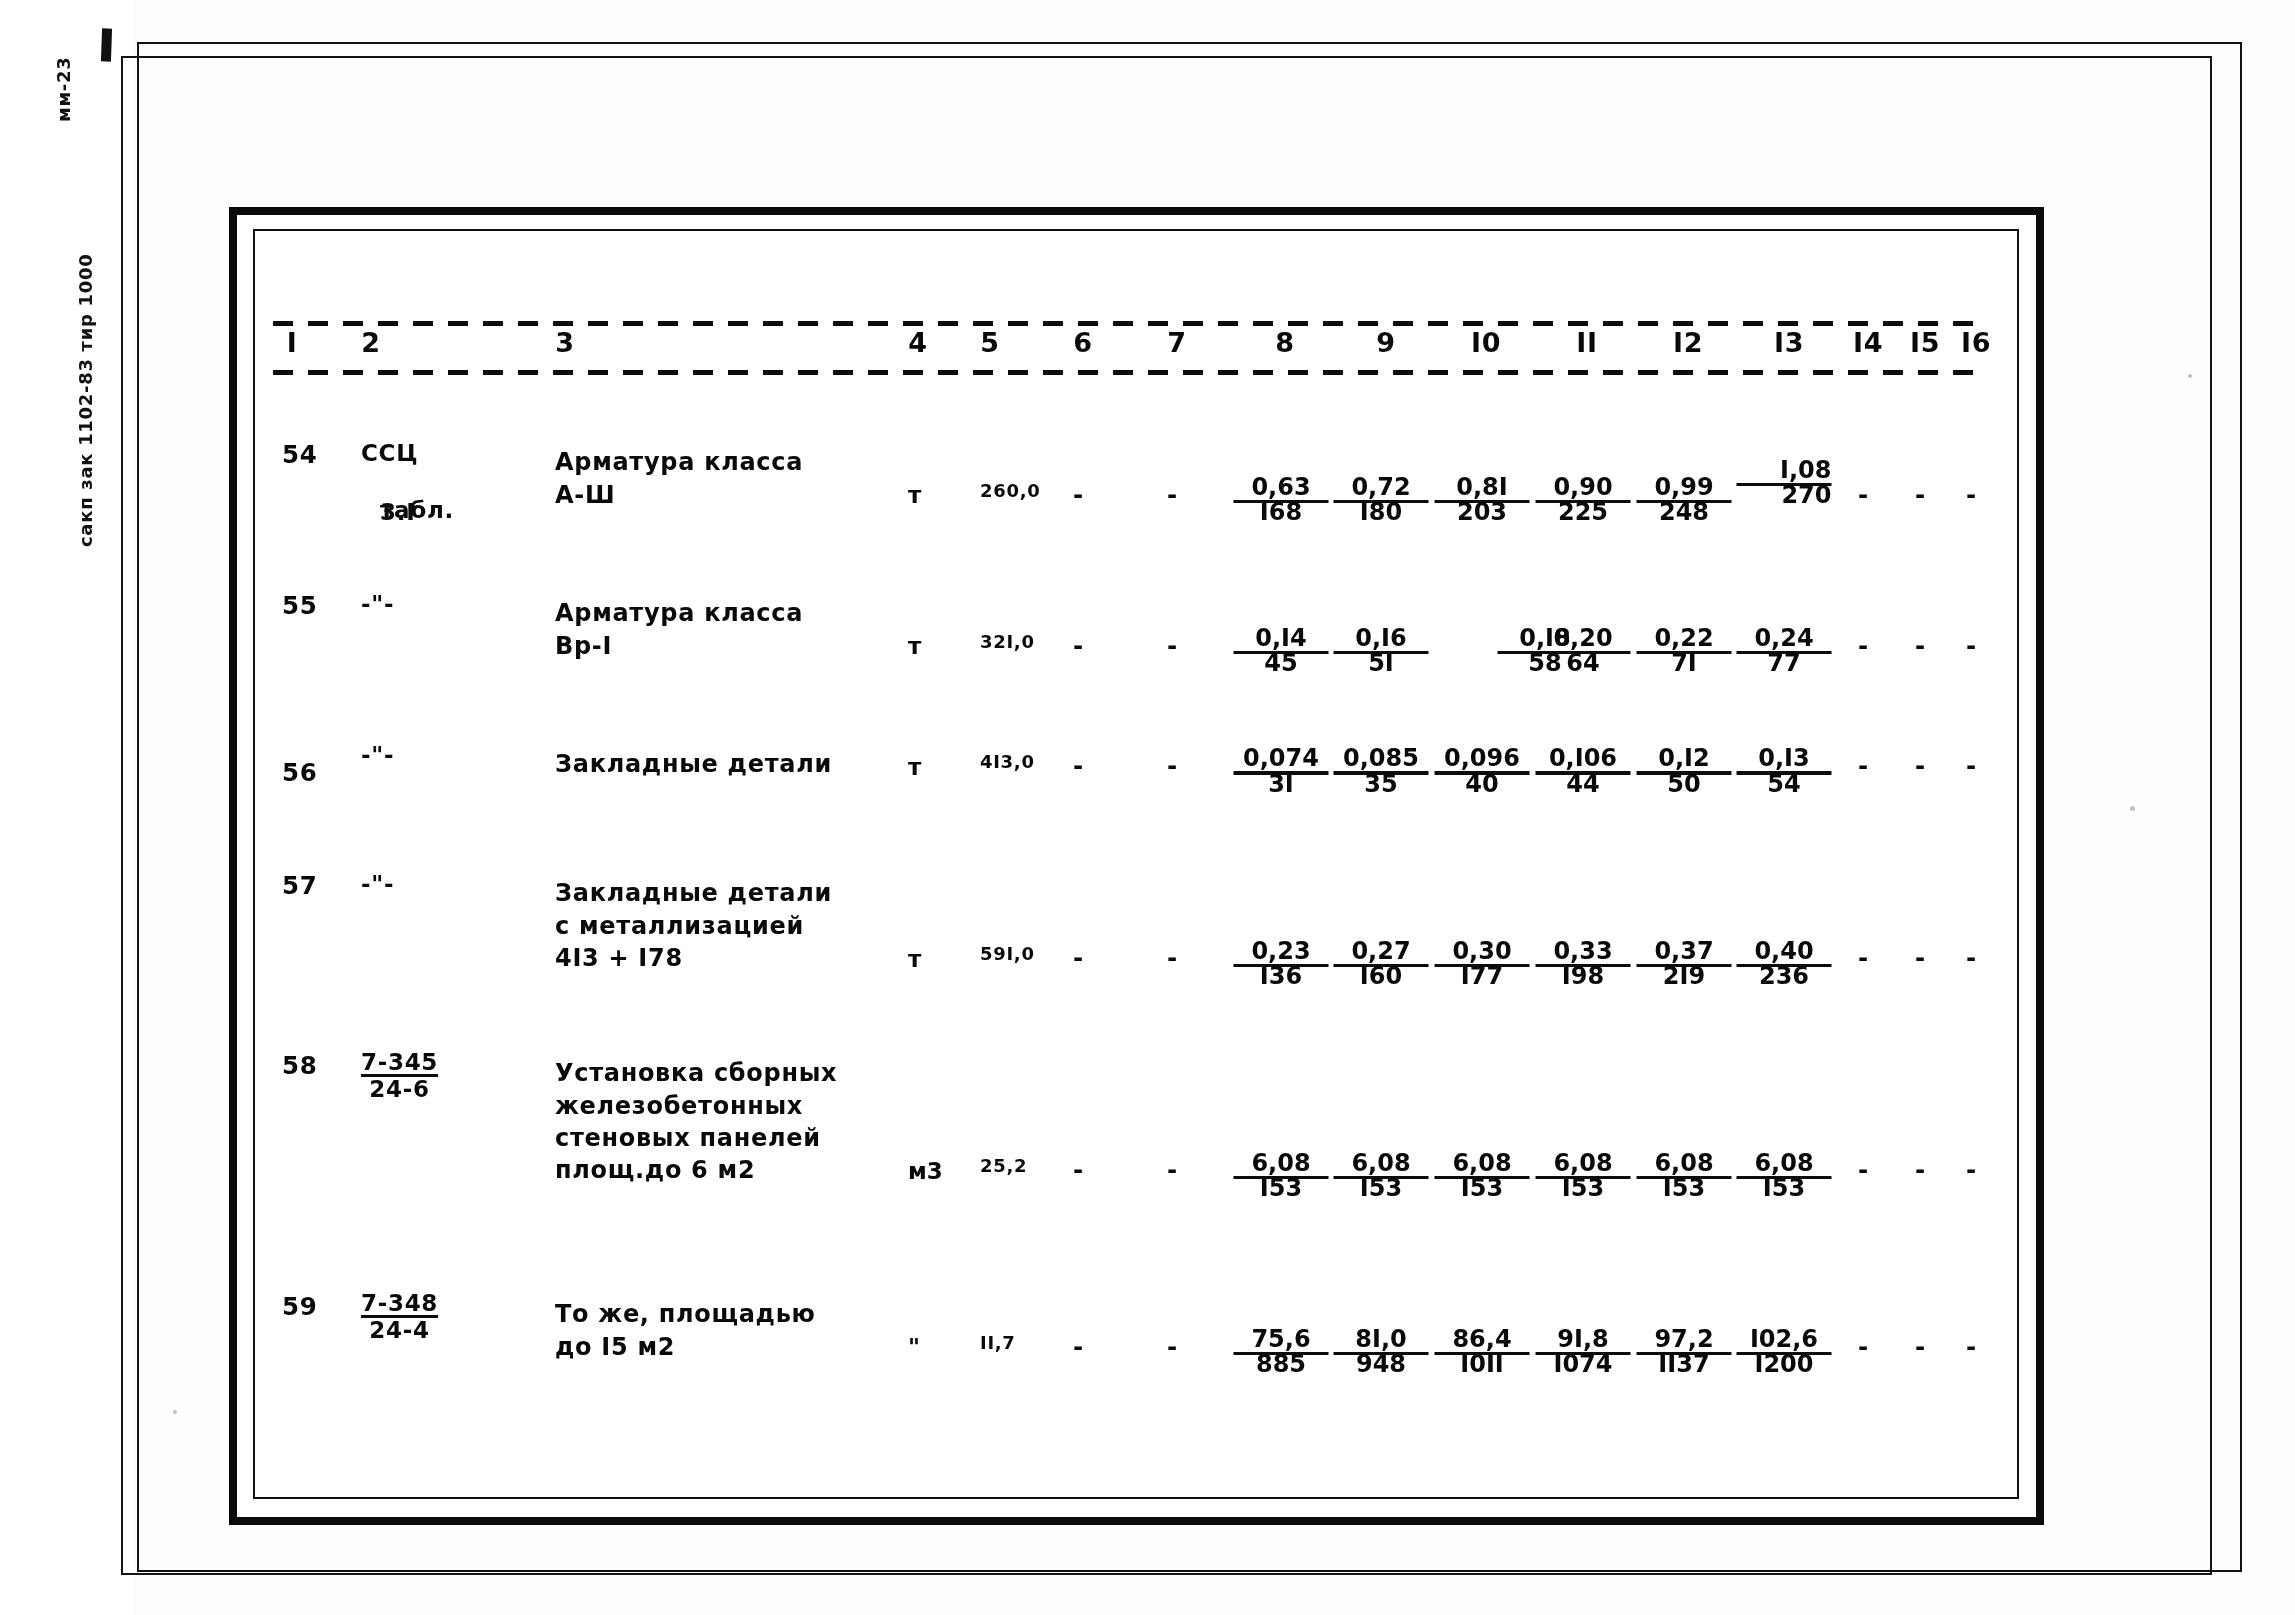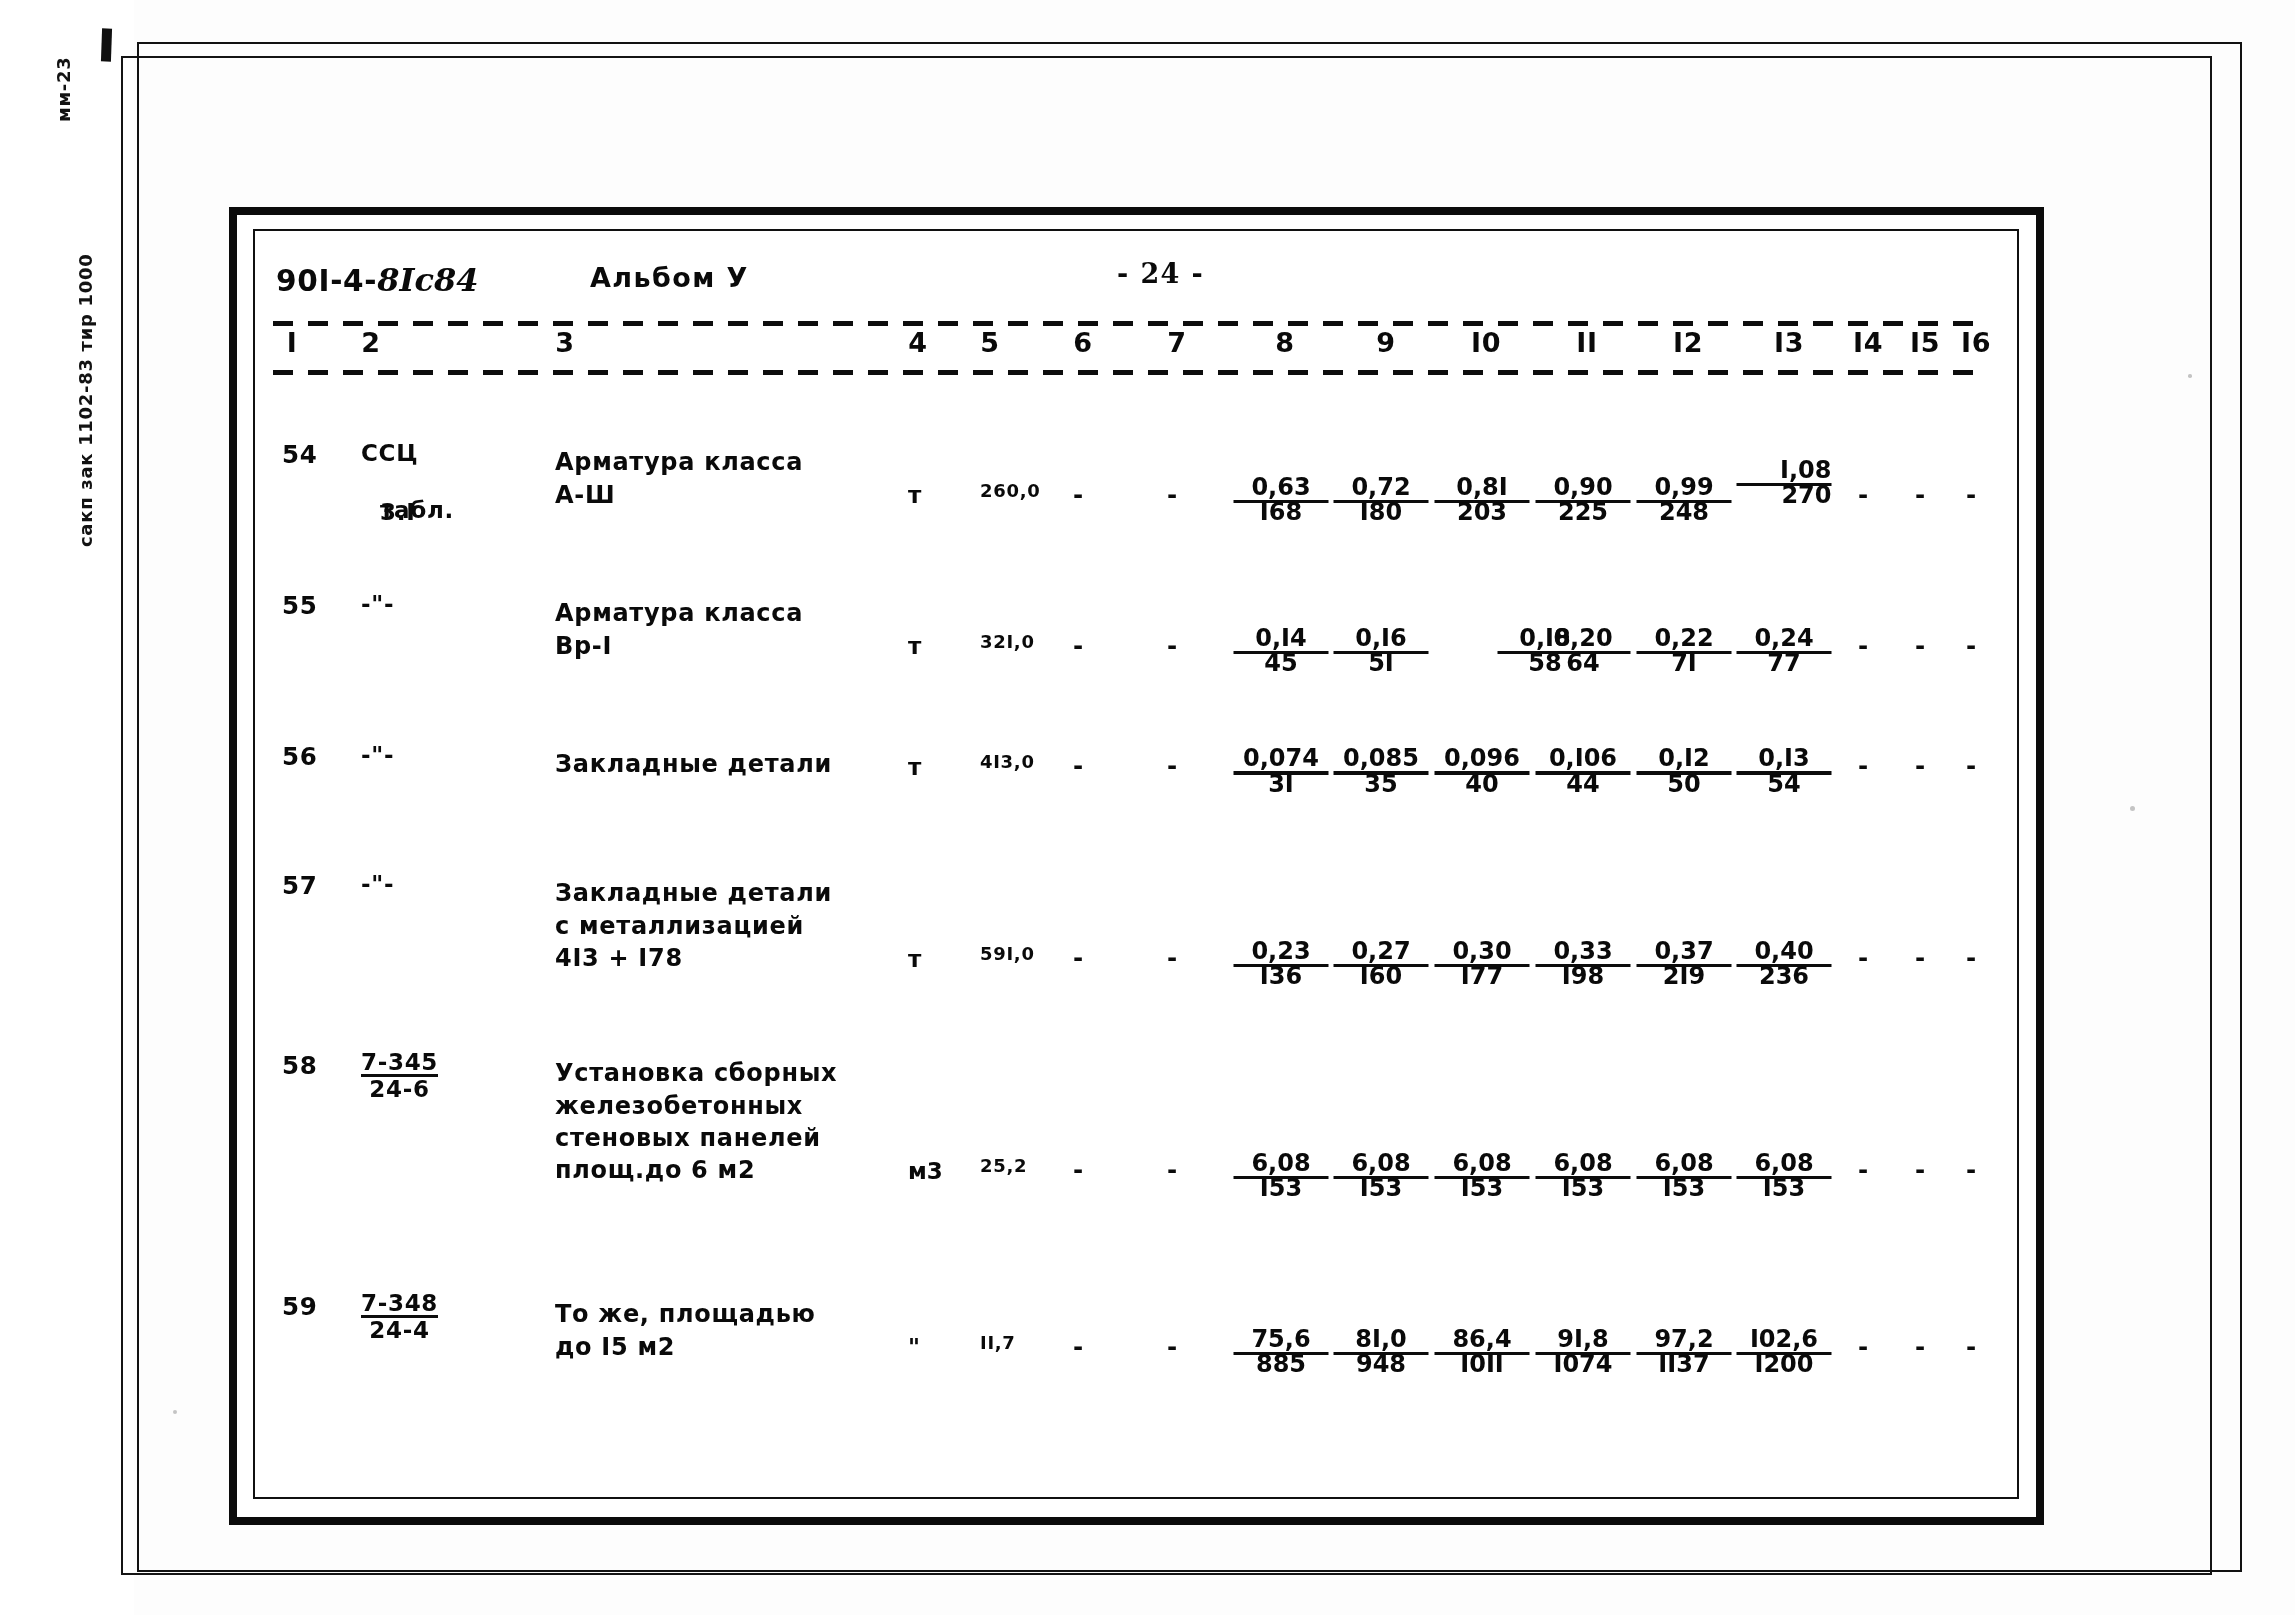--- a/index.html
+++ b/index.html
@@ -135,25 +135,20 @@
 
 <div class="outer-edge2"></div>
 <div class="outer-edge"></div>
 
 <div class="frame-thick"></div>
 <div class="frame-inner"></div>
 
 <div class="doc">
   <div class="doc-inner">
 
-    <div class="hdr">
-      <div class="code"><span>90I-4-</span><span class="hand">8Iс84</span></div>
-      <div class="album">Альбом У</div>
-      <div class="pageno">- 24 -</div>
-    </div>
 
     <div class="dashrule top"></div>
     <div class="colnums" id="colnums">
         <span style="left: 39px;">I</span>
         <span style="left: 118px;">2</span>
         <span style="left: 312px;">3</span>
         <span style="left: 665px;">4</span>
         <span style="left: 737px;">5</span>
         <span style="left: 830px;">6</span>
         <span style="left: 924px;">7</span>
@@ -252,21 +247,21 @@
           <div class="frac" style="left: 1531px; top: 35px; width: 95px;">
             <span class="num">0,24</span>
             <span class="bar"></span>
             <span class="den">77</span>
           </div>
           <div class="c-dash" style="left: 1605px; top: 40px;">-</div>
           <div class="c-dash" style="left: 1662px; top: 40px;">-</div>
           <div class="c-dash" style="left: 1713px; top: 40px;">-</div>
         </div>
         <div class="row" style="position: absolute; left: 0px; top: 360px; width: 100%; height: 144px;">
-          <div class="c-num" style="left: 29px; top: 0px;">56</div>
+          <div class="c-num" style="left: 29px; top: 16px;">56</div>
           <div class="c-code" style="left: 108px; top: 0px;">-"-</div>
           <div class="c-name" style="left: 302px; top: 7.2px;">Закладные детали</div>
           <div class="c-unit" style="left: 655px; top: 11.5px;">т</div>
           <div class="c-qty" style="left: 727px; top: 8.6px;">4I3,0</div>
           <div class="c-dash" style="left: 820px; top: 8.6px;">-</div>
           <div class="c-dash" style="left: 914px; top: 8.6px;">-</div>
           <div class="frac" style="left: 1028px; top: 4.3px; width: 95px;">
             <span class="num">0,074</span>
             <span class="bar"></span>
             <span class="den">3I</span>

